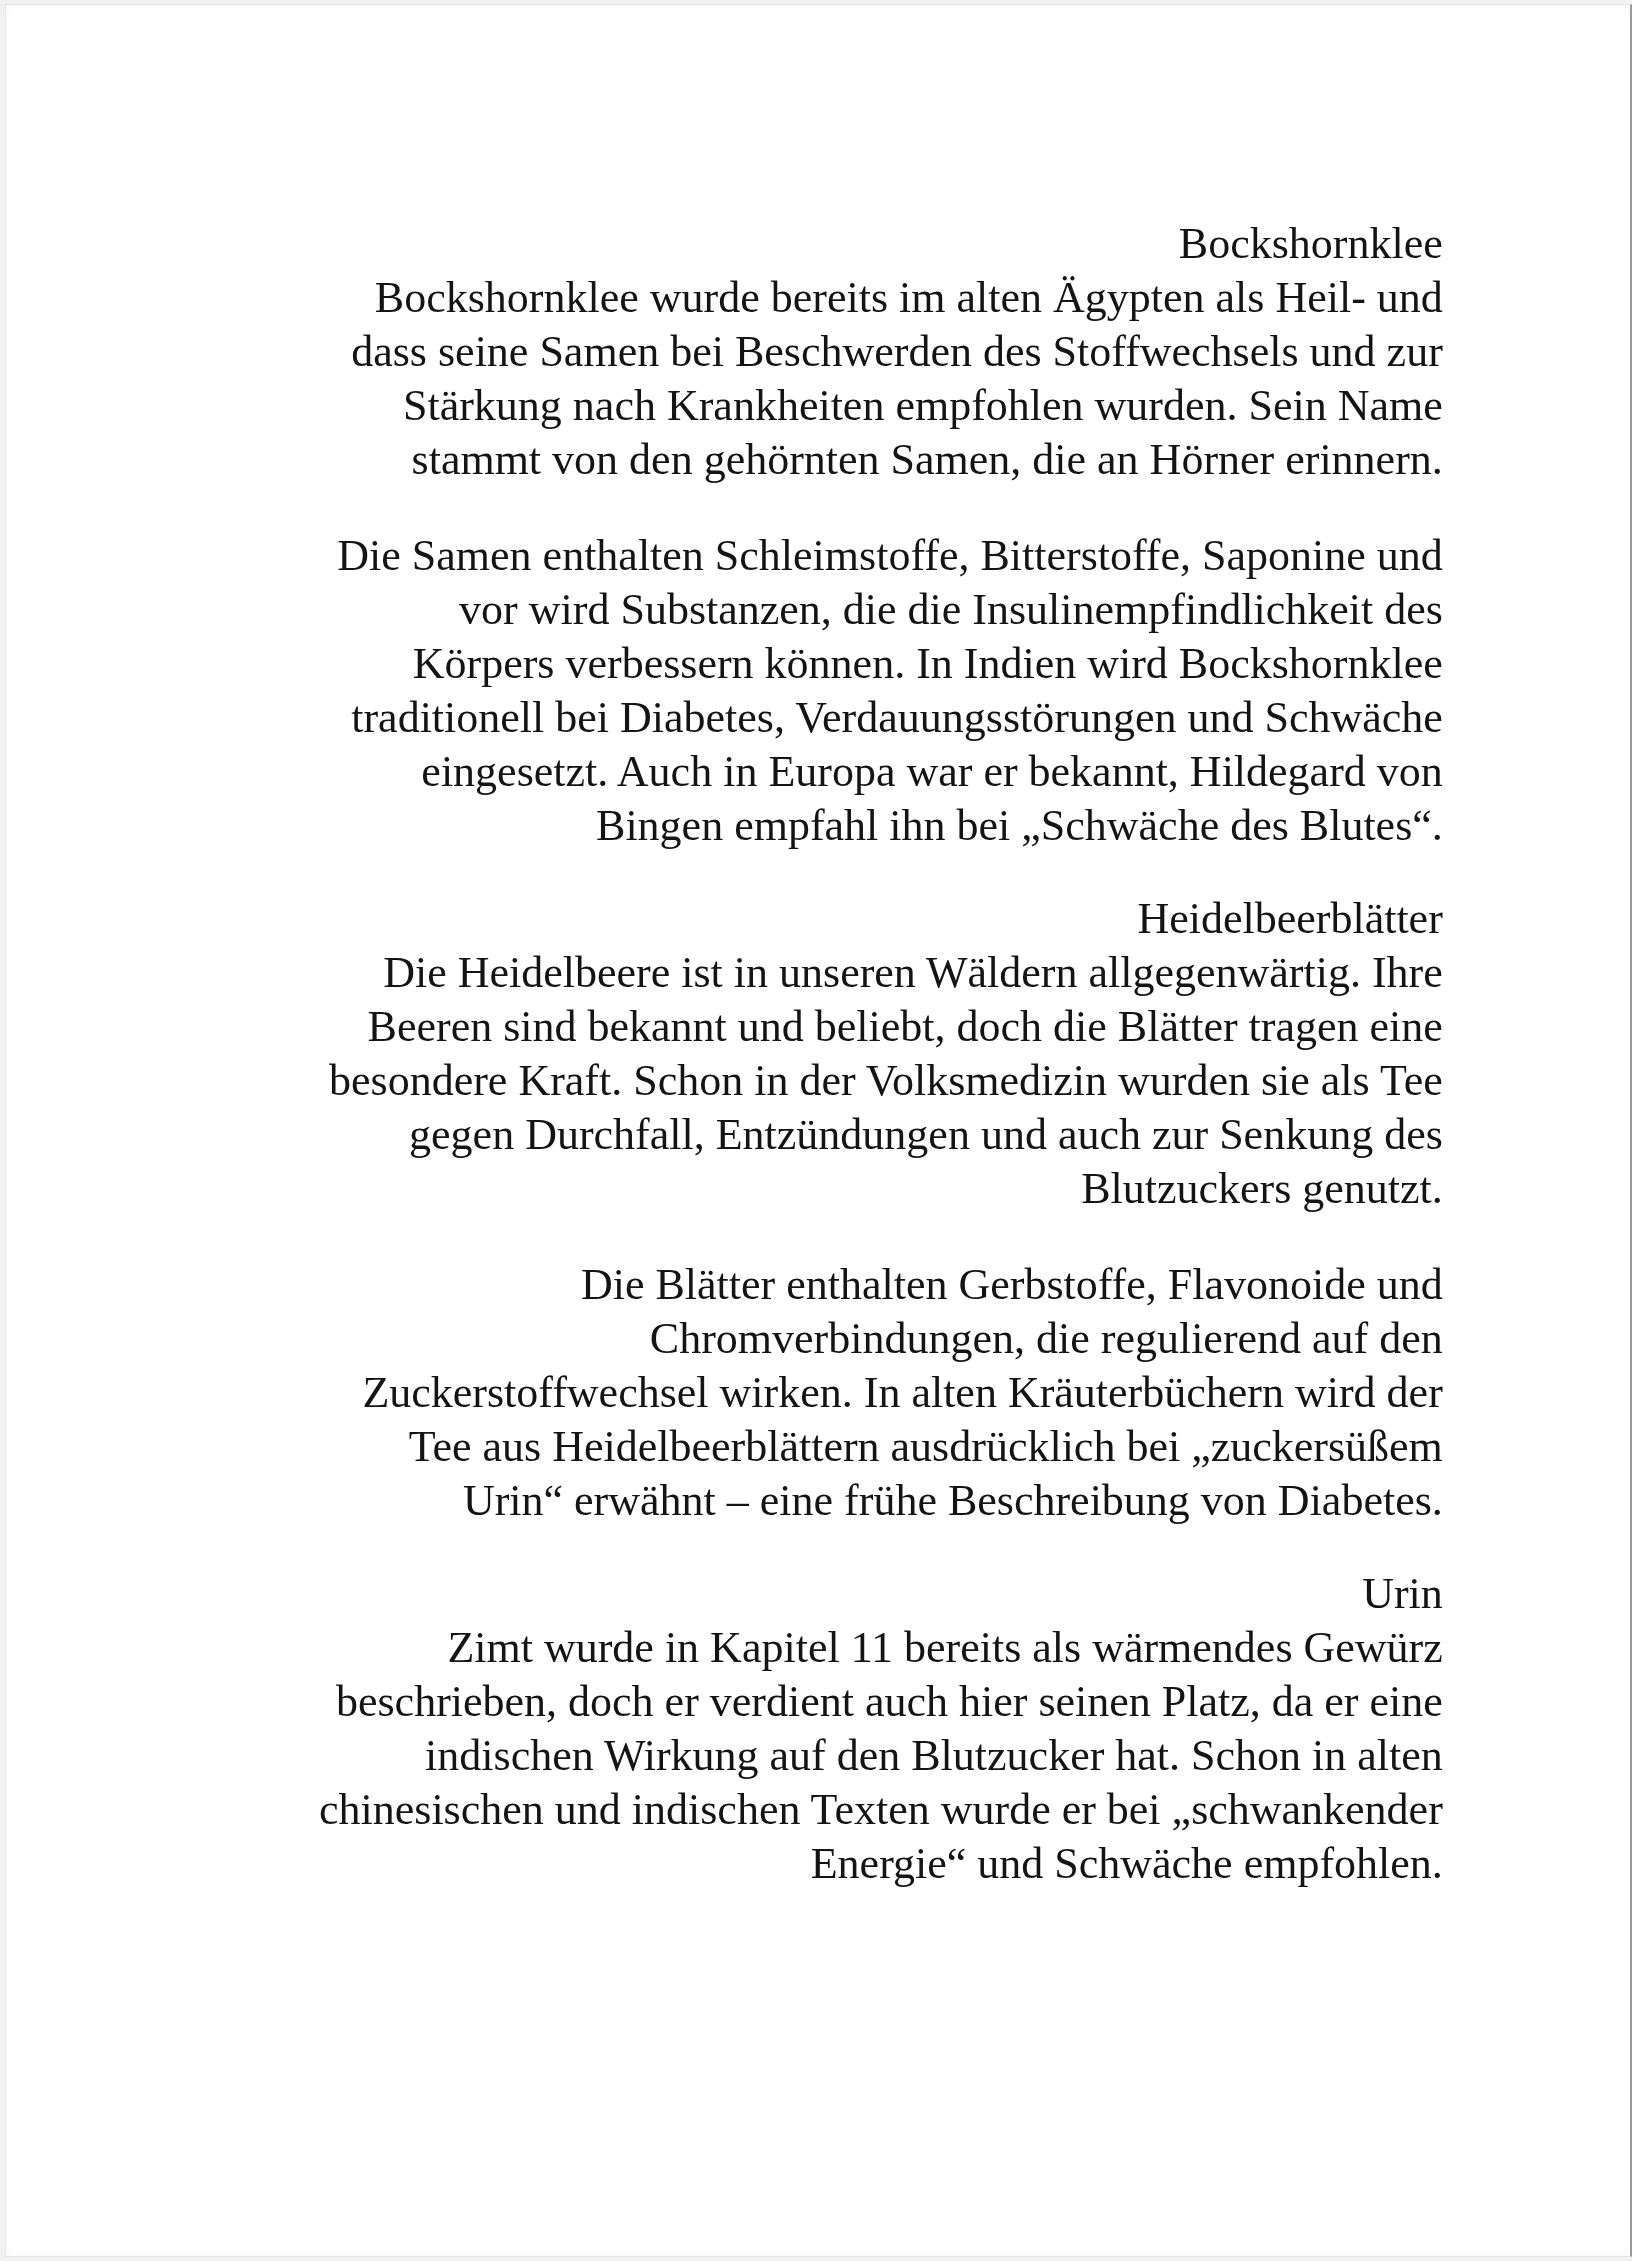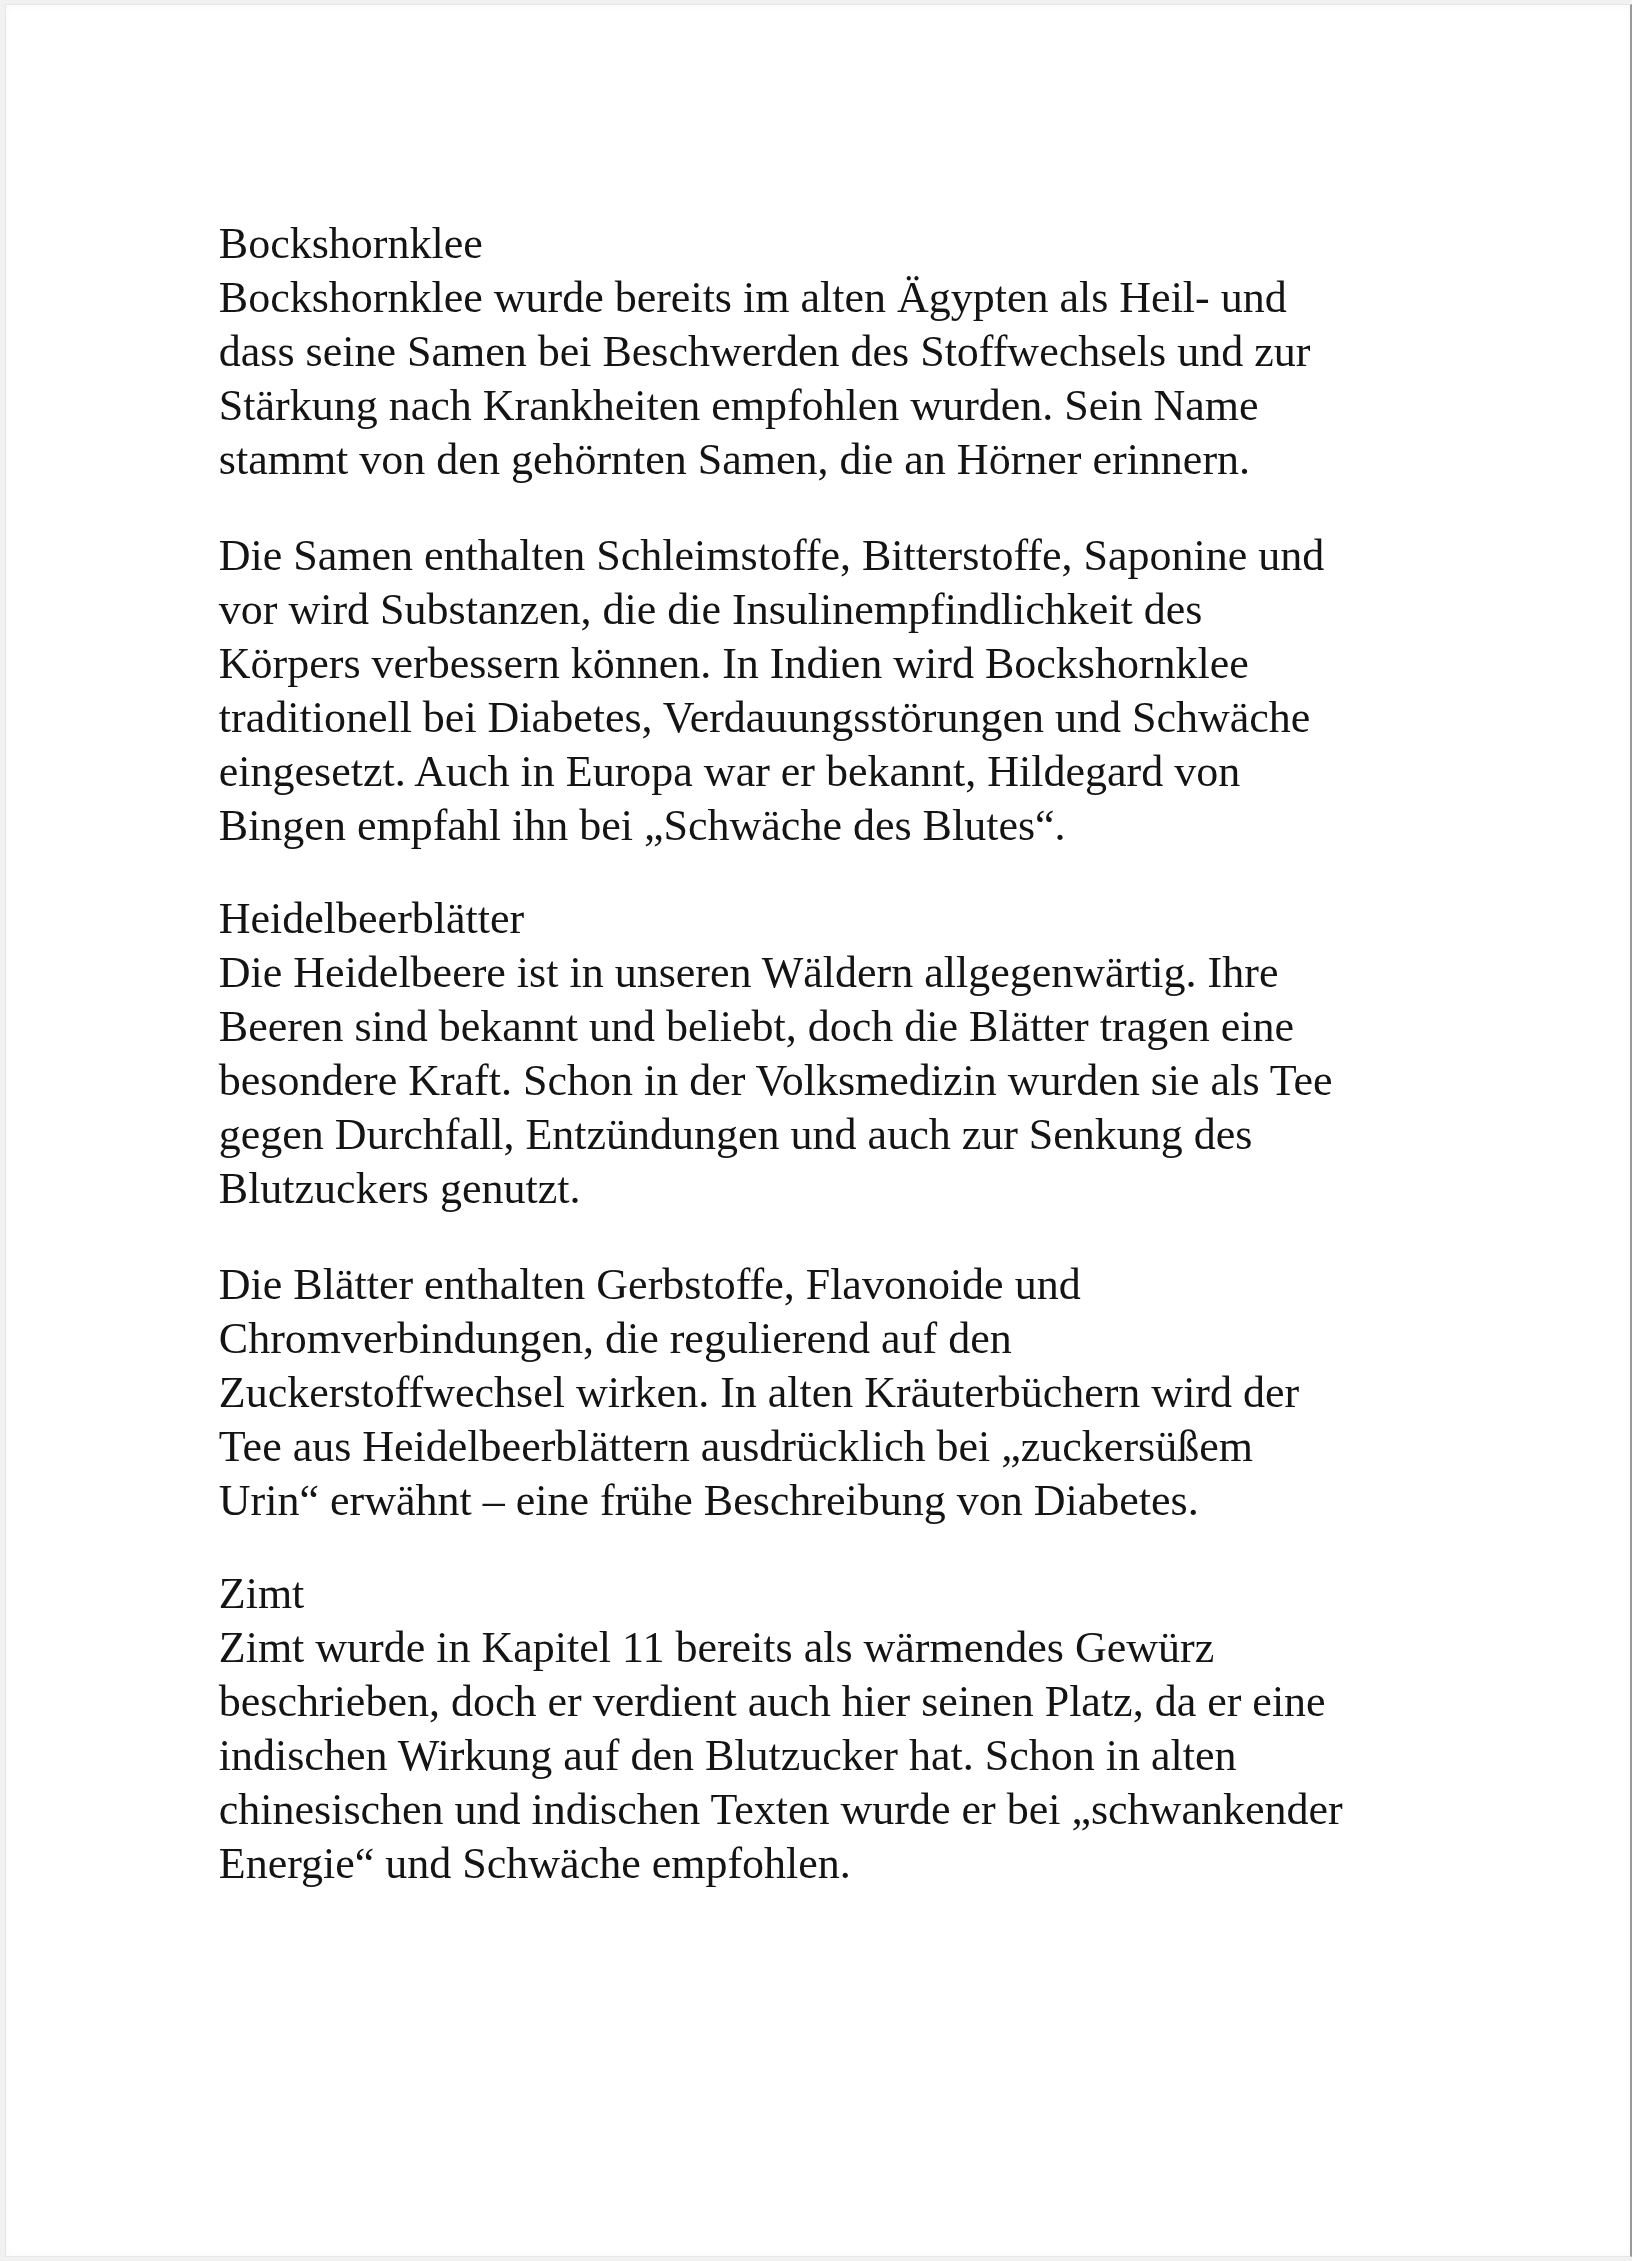--- a/index.html
+++ b/index.html
@@ -8,20 +8,21 @@
     width: 1633px;
     height: 2261px;
     overflow: hidden;
     background: #f1f1f1;
   }
   .canvas {
     position: relative;
     width: 1633px;
     height: 2261px;
     background: var(--canvas-bg, #f1f1f1);
+    text-align: right;
   }
   .page {
     position: absolute;
     top: 4.1px;
     left: 4.8px;
     right: 1.4px;
     bottom: 4.1px;
     background: var(--paper-bg, #ffffff);
     border: 0.7px solid #e6e6e6;
     border-right: 2px solid var(--edge-line, #9a9a9a);
@@ -81,21 +82,21 @@
         <div class="paragraph">
             <div class="line">Die Blätter enthalten Gerbstoffe, Flavonoide und</div>
             <div class="line">Chromverbindungen, die regulierend auf den</div>
             <div class="line">Zuckerstoffwechsel wirken. In alten Kräuterbüchern wird der</div>
             <div class="line">Tee aus Heidelbeerblättern ausdrücklich bei „zuckersüßem</div>
             <div class="line">Urin“ erwähnt – eine frühe Beschreibung von Diabetes.</div>
           </div>
       </section>
 
       <section class="section">
-        <div class="line heading">Zimt</div>
+        <div class="line heading">Urin</div>
         <div class="paragraph">
             <div class="line">Zimt wurde in Kapitel 11 bereits als wärmendes Gewürz</div>
             <div class="line">beschrieben, doch er verdient auch hier seinen Platz, da er eine</div>
             <div class="line">indischen Wirkung auf den Blutzucker hat. Schon in alten</div>
             <div class="line">chinesischen und indischen Texten wurde er bei „schwankender</div>
             <div class="line">Energie“ und Schwäche empfohlen.</div>
           </div>
       </section>
 
     </div>

